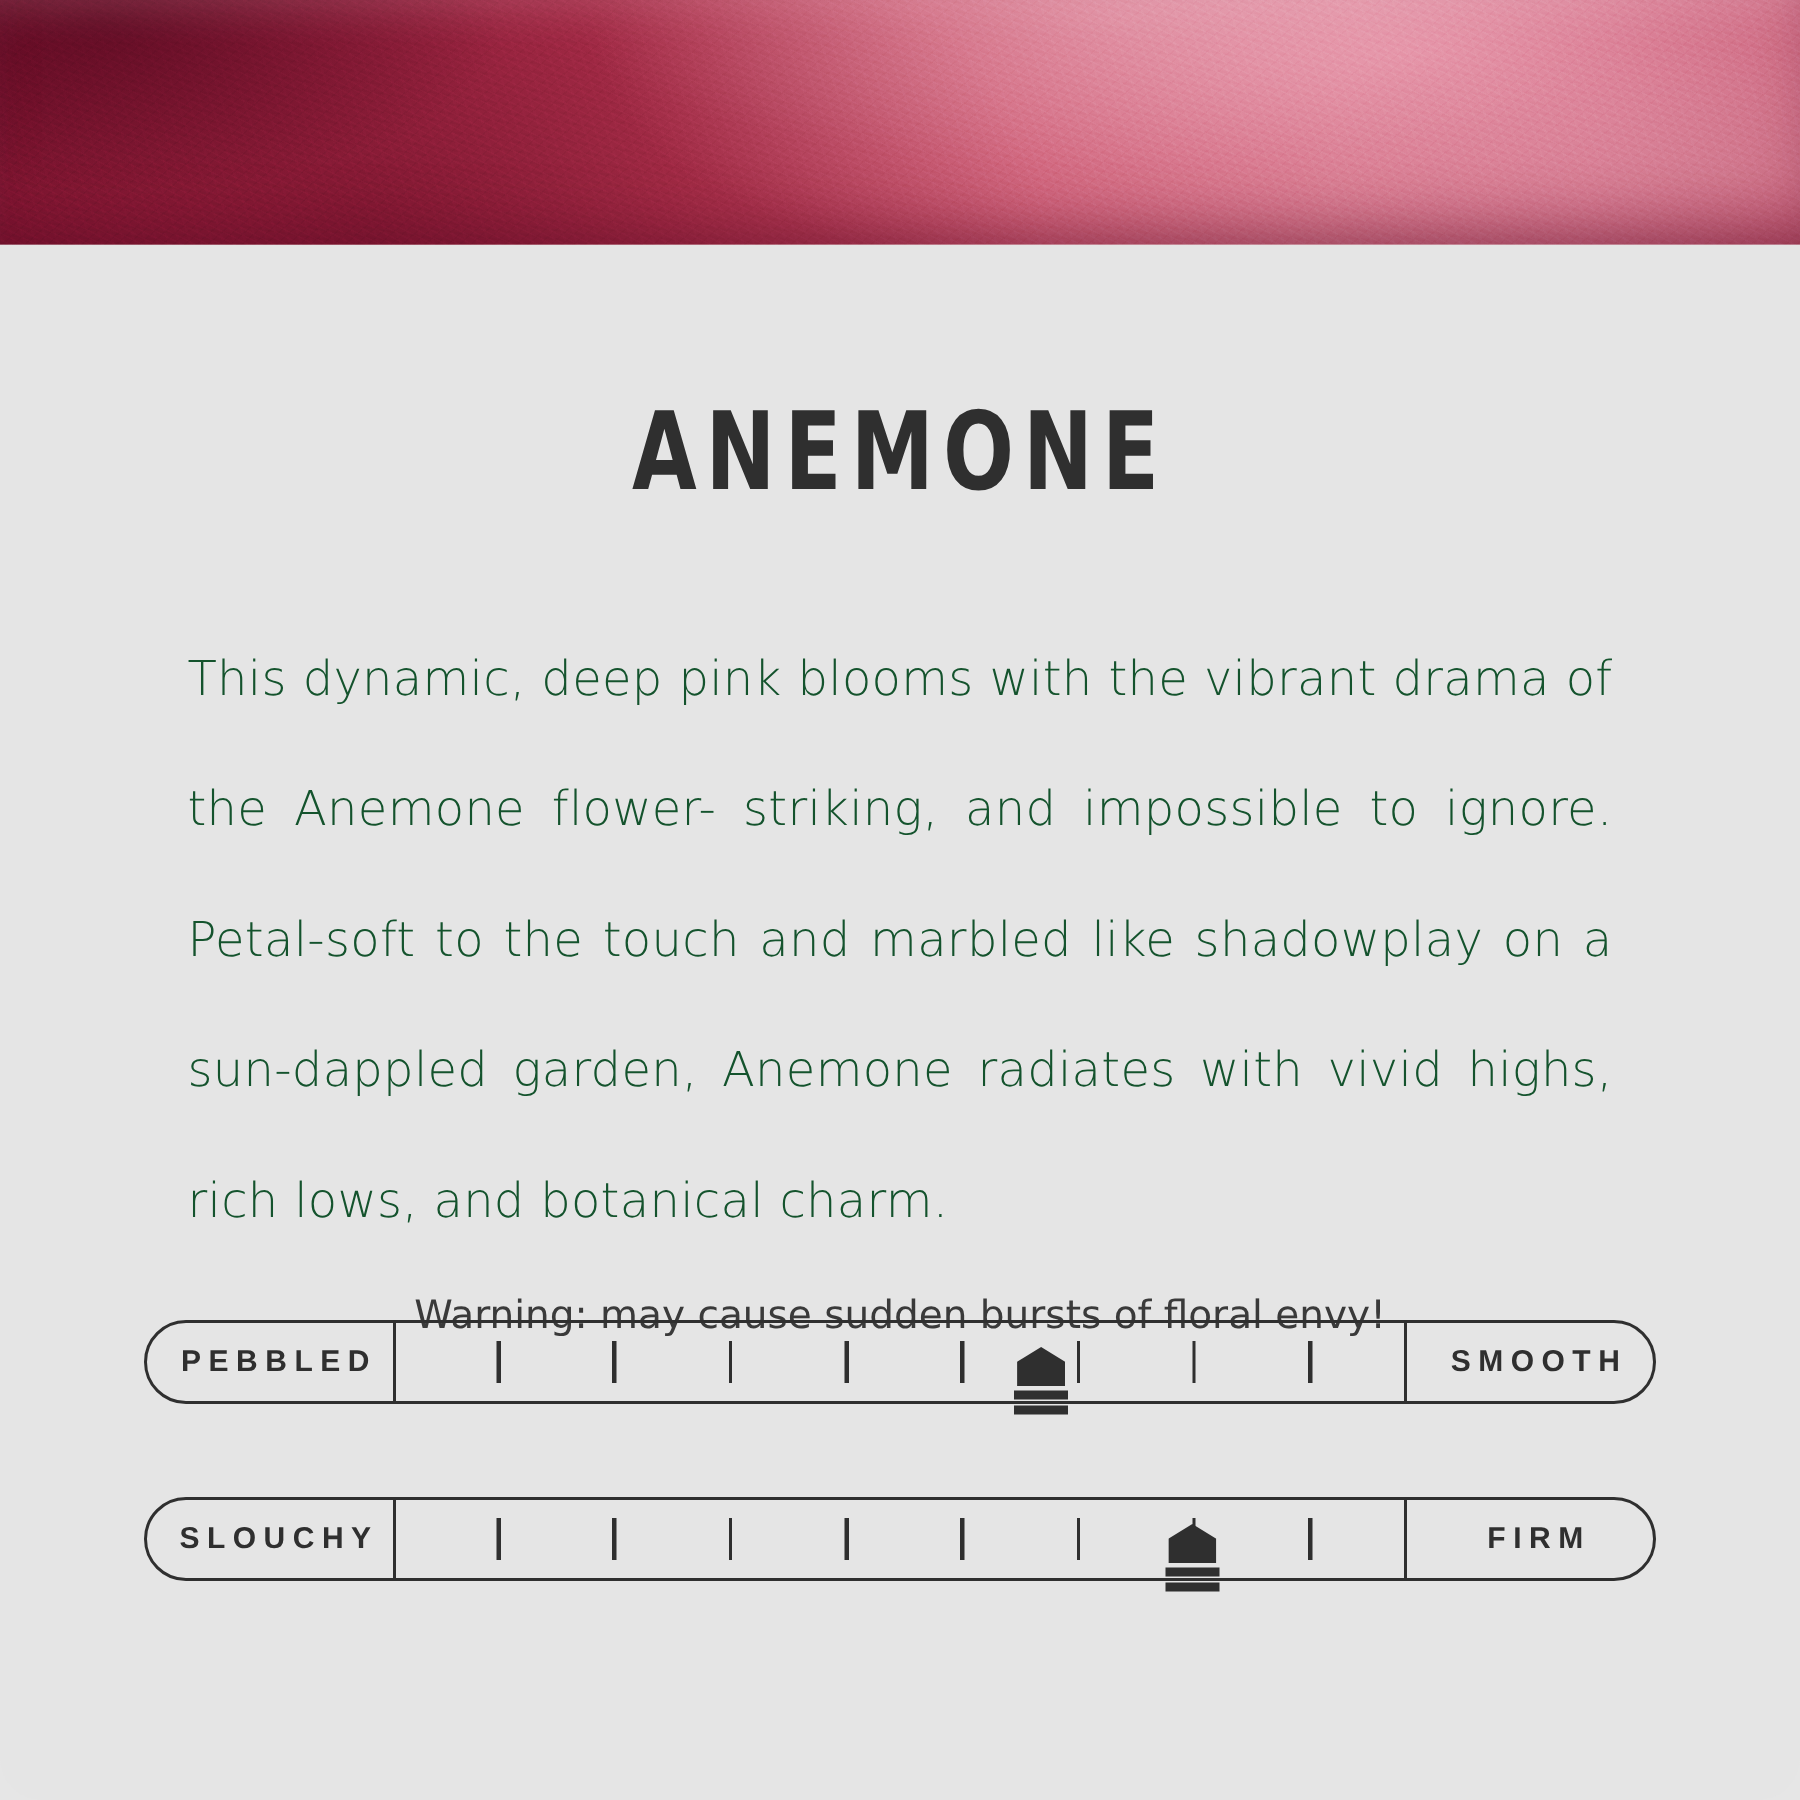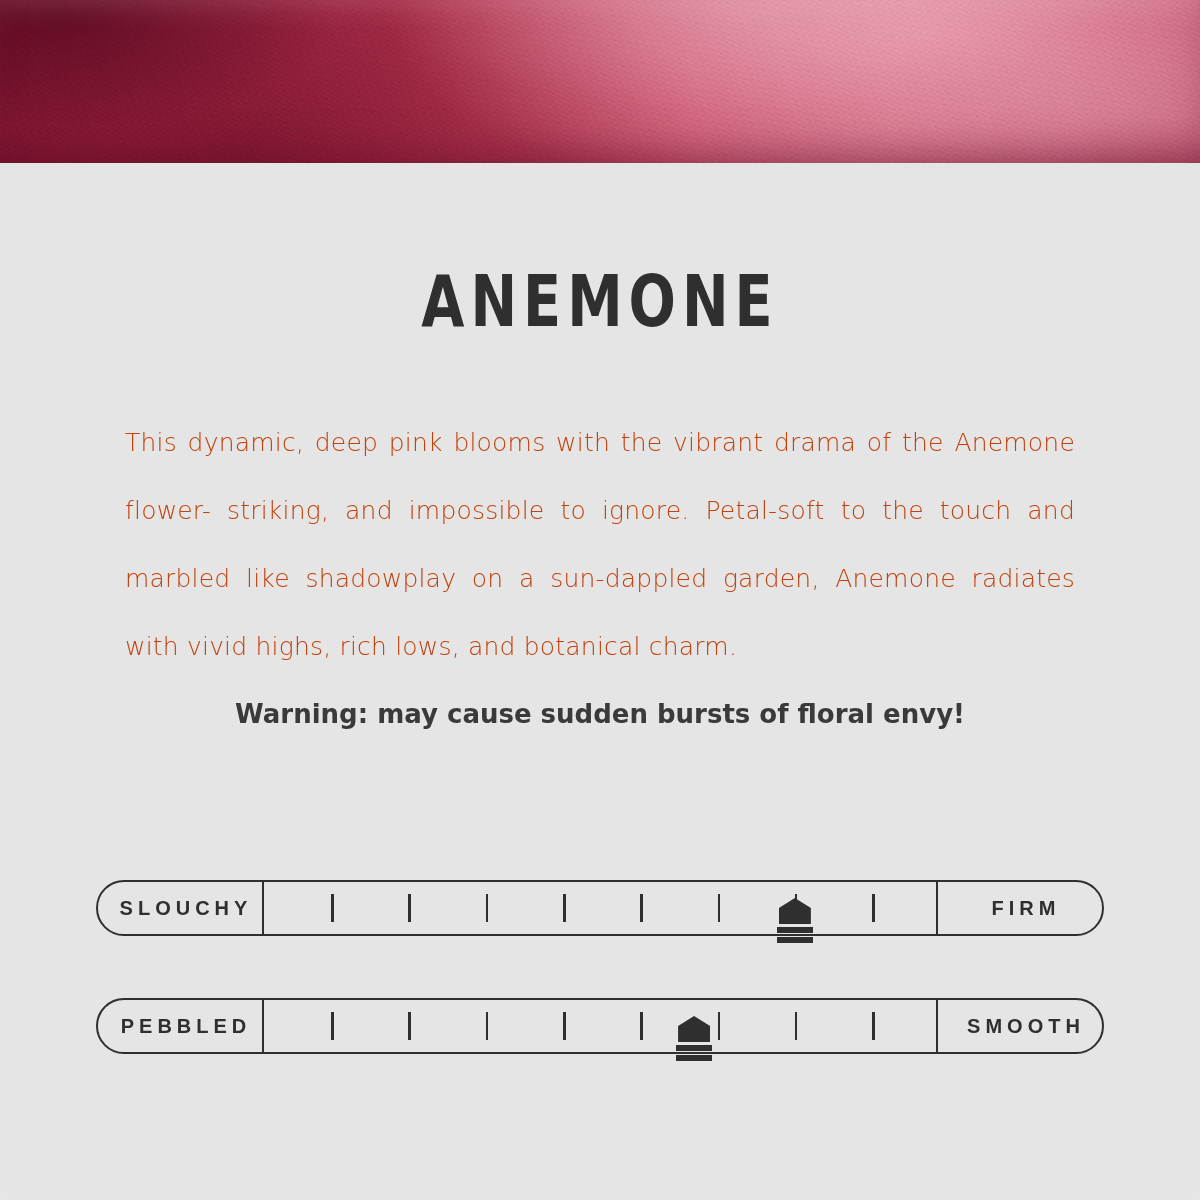--- a/index.html
+++ b/index.html
@@ -75,35 +75,35 @@
     letter-spacing: 7px;
     color: #2f2f2f;
     transform: scaleX(0.86);
     line-height: 1;
   }
 
   .desc {
     width: 950px;
     margin: 72px auto 0 auto;
     font-family: "DejaVu Sans", sans-serif;
-    font-size: 25px;
+    font-size: 32px;
     font-weight: 300;
-    color: #c2410c;
+    color: #14532d;
     line-height: 2.72;
     text-align: justify;
     letter-spacing: 0.2px;
   }
   .desc p { margin: 0; }
   .warning {
     width: 950px;
     margin: 6px auto 0 auto;
     text-align: center;
     font-family: "DejaVu Sans", sans-serif;
     font-size: 26px;
-    font-weight: 700;
+    font-weight: 400;
     color: #3a3a3a;
     line-height: 2.1;
   }
 
   
   .scales {
     position: absolute;
     left: 0;
     top: 880px;
     width: 1200px;
@@ -214,42 +214,20 @@
     <div class="title">ANEMONE</div>
 
     <div class="desc">
       <p>This dynamic, deep pink blooms with the vibrant drama of the Anemone flower- striking, and impossible to ignore. Petal-soft to the touch and marbled like shadowplay on a sun-dappled garden, Anemone radiates with vivid highs, rich lows, and botanical charm.</p>
     </div>
 
     <div class="warning">Warning: may cause sudden bursts of floral envy!</div>
   </div>
 
   <div class="scales">
-
-    <div class="scale">
-      <div class="scale-track"></div>
-      <div class="cap cap-left">SLOUCHY</div>
-      <div class="ticks">
-        <div class="tick" style="left:10%"></div>
-
-        <div class="tick" style="left:21.5%"></div>
-        <div class="tick" style="left:33%"></div>
-        <div class="tick" style="left:44.5%"></div>
-        <div class="tick" style="left:56%"></div>
-        <div class="tick" style="left:67.5%"></div>
-        <div class="tick" style="left:79%"></div>
-        <div class="tick" style="left:90.5%"></div>
-        <div class="marker" style="left:79%">
-          <div class="head"></div>
-          <div class="bar1"></div>
-          <div class="bar2"></div>
-        </div>
-      </div>
-      <div class="cap cap-right">FIRM</div>
-    </div>
 
     <div class="scale">
       <div class="scale-track"></div>
       <div class="cap cap-left">PEBBLED</div>
       <div class="ticks">
         <div class="tick" style="left:10%"></div>
         <div class="tick" style="left:21.5%"></div>
         <div class="tick" style="left:33%"></div>
         <div class="tick" style="left:44.5%"></div>
         <div class="tick" style="left:56%"></div>
@@ -258,14 +236,36 @@
         <div class="tick" style="left:90.5%"></div>
         <div class="marker" style="left:64%">
           <div class="head"></div>
           <div class="bar1"></div>
           <div class="bar2"></div>
         </div>
       </div>
       <div class="cap cap-right">SMOOTH</div>
     </div>
 
+    <div class="scale">
+      <div class="scale-track"></div>
+      <div class="cap cap-left">SLOUCHY</div>
+      <div class="ticks">
+        <div class="tick" style="left:10%"></div>
+
+        <div class="tick" style="left:21.5%"></div>
+        <div class="tick" style="left:33%"></div>
+        <div class="tick" style="left:44.5%"></div>
+        <div class="tick" style="left:56%"></div>
+        <div class="tick" style="left:67.5%"></div>
+        <div class="tick" style="left:79%"></div>
+        <div class="tick" style="left:90.5%"></div>
+        <div class="marker" style="left:79%">
+          <div class="head"></div>
+          <div class="bar1"></div>
+          <div class="bar2"></div>
+        </div>
+      </div>
+      <div class="cap cap-right">FIRM</div>
+    </div>
+
   </div>
 </div>
 
 </body></html>

